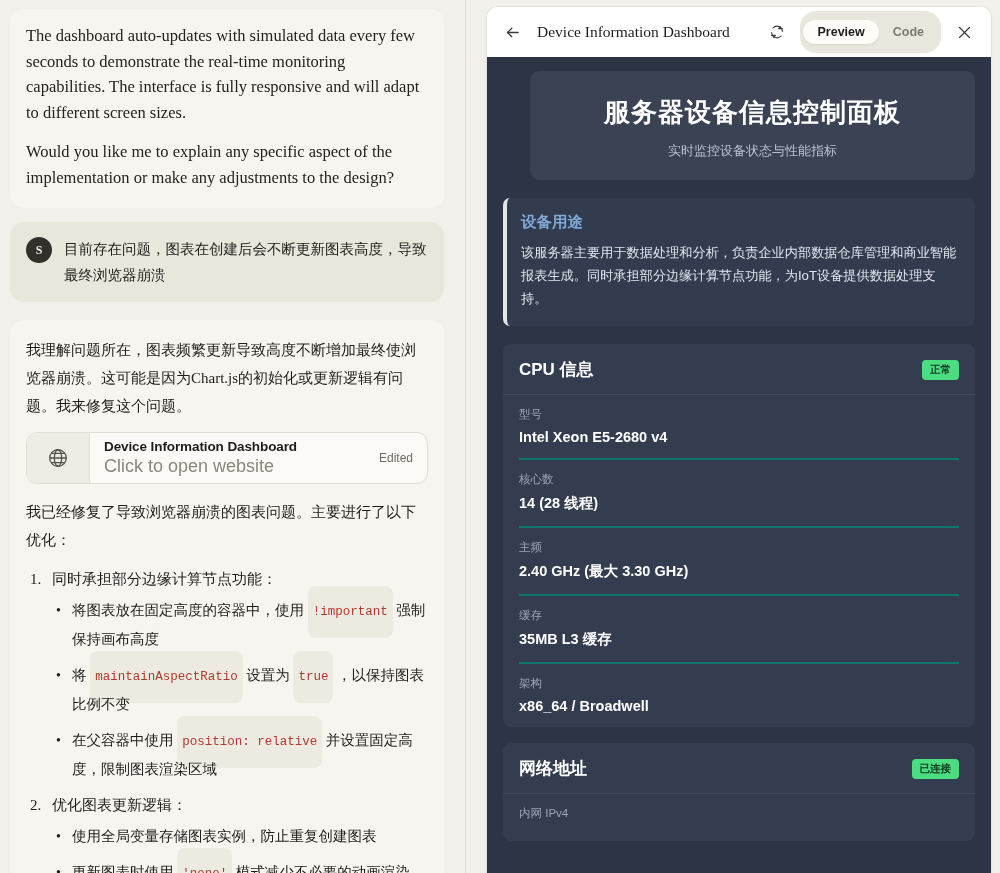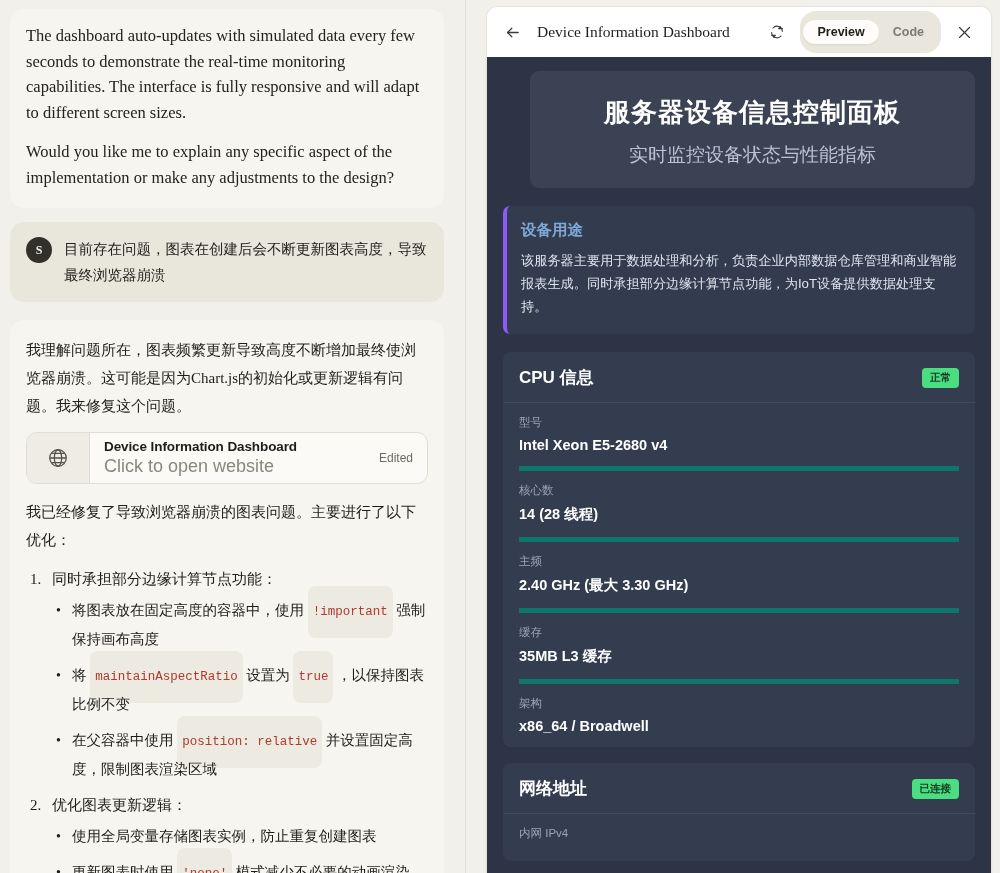--- a/index.html
+++ b/index.html
@@ -239,27 +239,27 @@
     margin-left: 27px;
   }
   .dash-hero h1 {
     font-size: 26px;
     color: #ffffff;
     font-weight: bold;
     letter-spacing: 1px;
     margin-bottom: 12px;
   }
   .dash-hero p {
-    font-size: 19px;
+    font-size: 13px;
     color: #b9c2d2;
   }
 
   .purpose {
     background: #333c4e;
-    border-left: 4px solid #8b5cf6;
+    border-left: 4px solid #e5e5e5;
     border-radius: 7px;
     padding: 14px 16px 16px 14px;
     margin-bottom: 18px;
   }
   .purpose h2 {
     font-size: 15.5px;
     color: #7fa8d6;
     margin-bottom: 8px;
     font-weight: bold;
   }
@@ -287,21 +287,21 @@
     font-size: 10.5px;
     font-weight: bold;
     color: #13351f;
     background: #4ade80;
     border-radius: 4px;
     padding: 3px 8px;
   }
   .rows { padding: 0 16px; }
   .row {
     padding: 12px 0 13px 0;
-    border-bottom: 5px solid #0f766e;
+    border-bottom: 2px solid #0f766e;
   }
   .row:last-child { border-bottom: none; }
   .row .k { font-size: 11.5px; color: #9aa5b8; margin-bottom: 7px; }
   .row .v { font-size: 14.5px; color: #ffffff; font-weight: bold; }
 </style>
 </head>
 <body>
 
 <div class="chat-col">
   <div class="chat-scroll">

